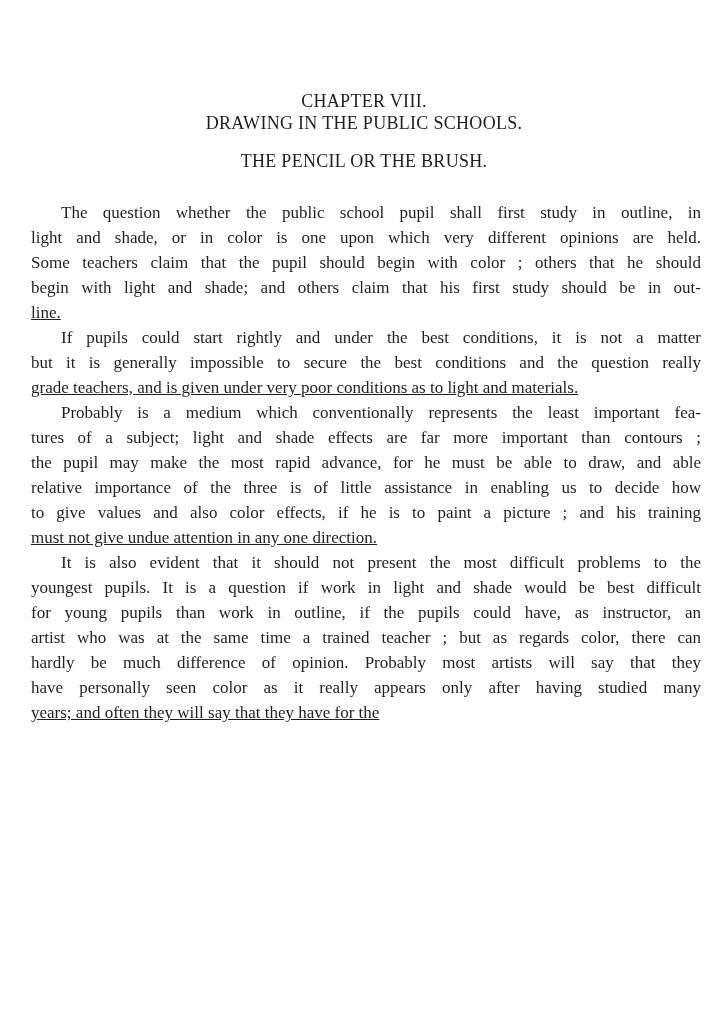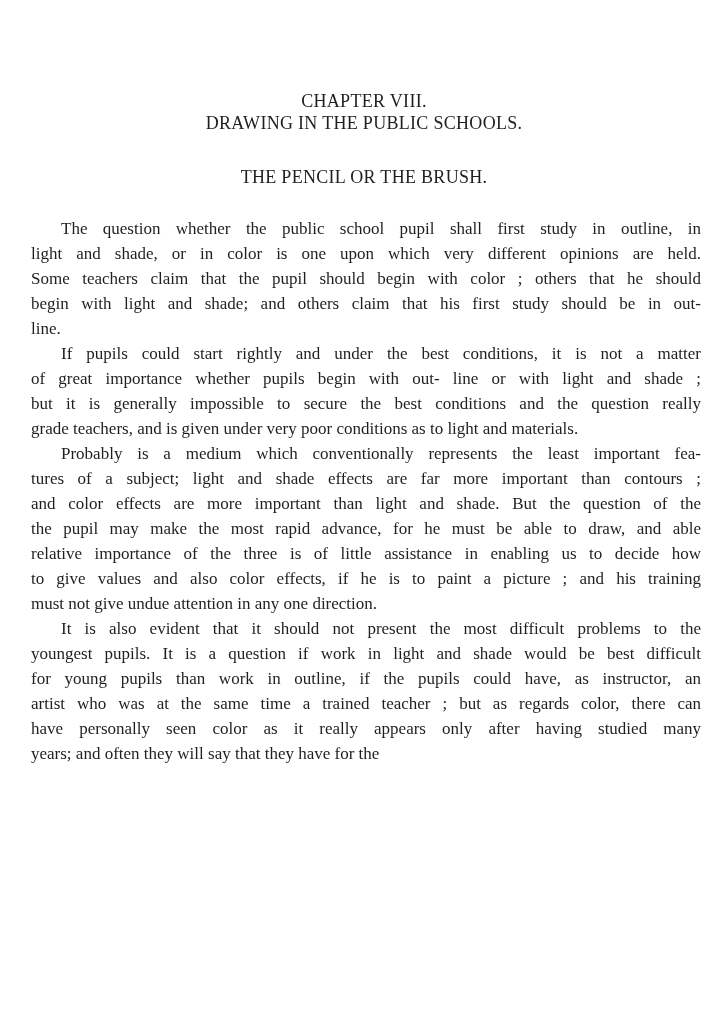--- a/index.html
+++ b/index.html
@@ -26,21 +26,21 @@
     line-height: 22px;
     letter-spacing: 0.3px;
     font-weight: normal;
   }
   .heading.chapter {
     padding-top: 90px;
   }
   .heading.section {
   }
   .heading.subsection {
-    margin-top: 32px;
+    margin-top: 16px;
   }
   .body-text {
     margin: 28px 0 0 31px;
     width: 670px;
     font-size: 17px;
   }
   .paragraph {
     margin: 0;
   }
   .line {
@@ -49,54 +49,54 @@
     overflow: hidden;
     text-align: justify;
     text-align-last: justify;
   }
   .line.indent {
     text-indent: 30px;
   }
   .line.last {
     text-align: justify;
     text-align-last: left;
+    text-decoration: underline;
   }
 </style>
 </head>
 <body>
 
 <div class="page">
   <div class="heading chapter">CHAPTER VIII.</div>
   <div class="heading section">DRAWING IN THE PUBLIC SCHOOLS.</div>
   <div class="heading subsection">THE PENCIL OR THE BRUSH.</div>
   <div class="body-text">
       <div class="paragraph">
         <div class="line indent">The question whether the public school pupil shall first study in outline, in</div>
         <div class="line">light and shade, or in color is one upon which very different opinions are held.</div>
         <div class="line">Some teachers claim that the pupil should begin with color ; others that he should</div>
         <div class="line">begin with light and shade; and others claim that his first study should be in out-</div>
         <div class="line last">line.</div>
       </div>
       <div class="paragraph">
         <div class="line indent">If pupils could start rightly and under the best conditions, it is not a matter</div>
-        <div class="line">of great importance whether pupils begin with out- line or with light and shade ;</div>
         <div class="line">but it is generally impossible to secure the best conditions and the question really</div>
         <div class="line last">grade teachers, and is given under very poor conditions as to light and materials.</div>
       </div>
       <div class="paragraph">
         <div class="line indent">Probably is a medium which conventionally represents the least important fea-</div>
         <div class="line">tures of a subject; light and shade effects are far more important than contours ;</div>
-        <div class="line">and color effects are more important than light and shade. But the question of the</div>
         <div class="line">the pupil may make the most rapid advance, for he must be able to draw, and able</div>
         <div class="line">relative importance of the three is of little assistance in enabling us to decide how</div>
         <div class="line">to give values and also color effects, if he is to paint a picture ; and his training</div>
         <div class="line last">must not give undue attention in any one direction.</div>
       </div>
       <div class="paragraph">
         <div class="line indent">It is also evident that it should not present the most difficult problems to the</div>
         <div class="line">youngest pupils. It is a question if work in light and shade would be best difficult</div>
         <div class="line">for young pupils than work in outline, if the pupils could have, as instructor, an</div>
         <div class="line">artist who was at the same time a trained teacher ; but as regards color, there can</div>
+        <div class="line">hardly be much difference of opinion. Probably most artists will say that they</div>
         <div class="line">have personally seen color as it really appears only after having studied many</div>
         <div class="line last">years;  and often they will say that they have for the</div>
       </div>
     </div>
 </div>
 
 </body></html>

